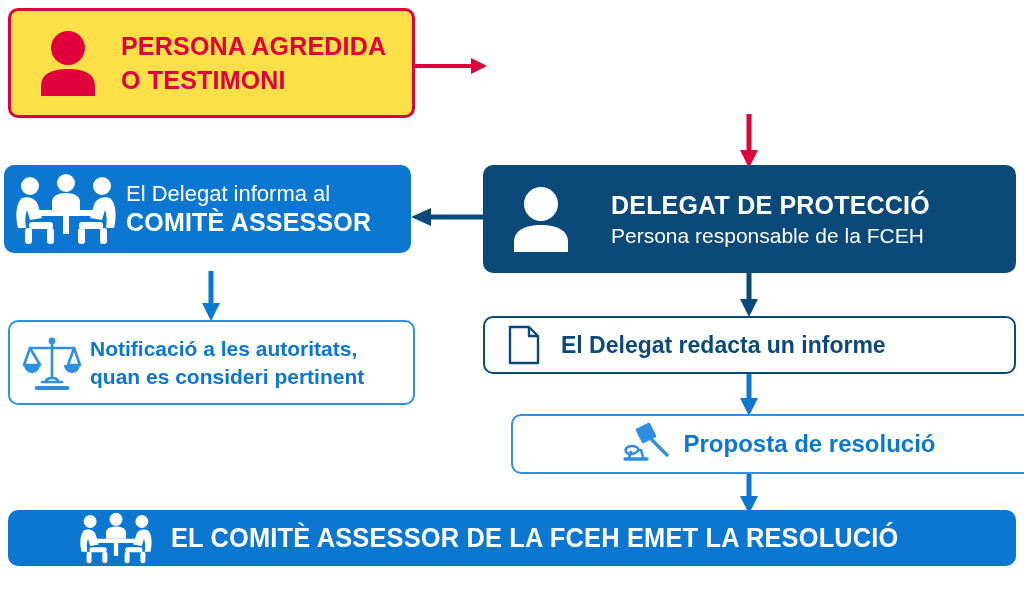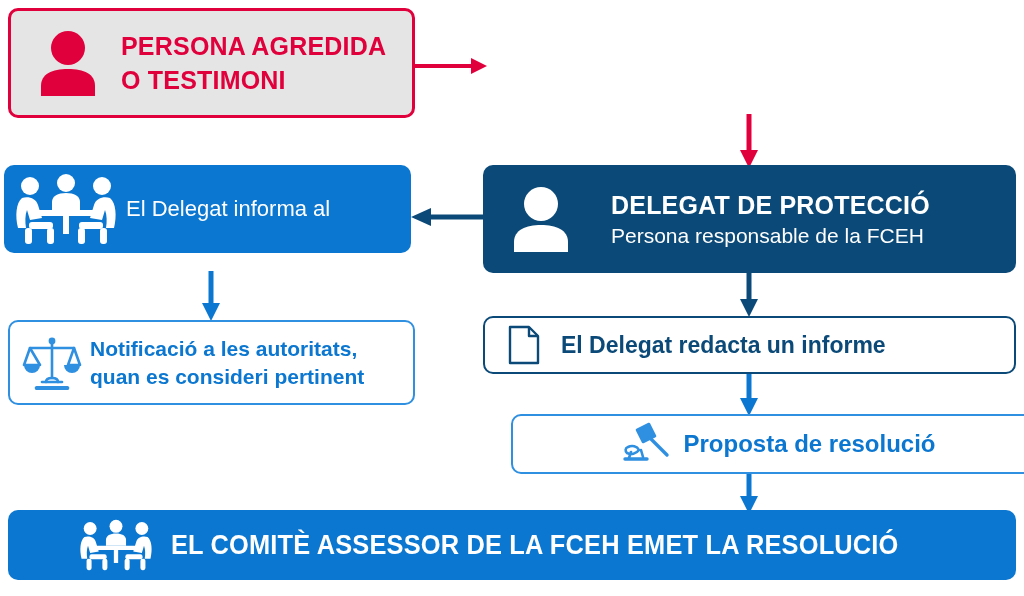--- a/index.html
+++ b/index.html
@@ -4,21 +4,21 @@
 <style>
   html,body{margin:0;padding:0;background:#ffffff;}
   body{width:1024px;height:596px;overflow:hidden;font-family:"Liberation Sans","DejaVu Sans",sans-serif;}
   #stage{position:relative;width:1024px;height:596px;background:#ffffff;}
 
   .box{position:absolute;box-sizing:border-box;display:flex;align-items:center;border-radius:10px;}
   .ico{flex:0 0 auto;display:flex;align-items:center;justify-content:center;}
   .txt{display:flex;flex-direction:column;justify-content:center;}
 
   
-  #b-persona{left:8px;top:8px;width:407px;height:110px;border:3px solid #E0003C;background:#e5e5e5;padding-left:22px;}
+  #b-persona{left:8px;top:8px;width:407px;height:110px;border:3px solid #E0003C;background:#fde047;padding-left:22px;}
   #b-persona .ico{width:70px;height:70px;}
   #b-persona .txt{margin-left:18px;color:#E0003C;font-weight:bold;font-size:25px;line-height:1.38;letter-spacing:.2px;}
 
   
   #b-solicitud{left:483px;top:8px;width:533px;height:110px;background:#E0003C;padding-left:20px;}
   #b-solicitud .ico{width:86px;height:86px;}
   #b-solicitud .lbl{margin-left:12px;color:#ffffff;font-weight:bold;font-size:24px;letter-spacing:.3px;}
 
   
   #b-comite{left:4px;top:165px;width:407px;height:88px;background:#0B77D0;padding-left:12px;}
@@ -44,21 +44,21 @@
   #b-informe .ico{width:34px;height:40px;}
   #b-informe .lbl{margin-left:20px;color:#0B4A78;font-weight:bold;font-size:23px;}
 
   
   #b-proposta{left:511px;top:414px;width:533px;height:60px;border:2px solid #2F8FE0;background:#ffffff;
               justify-content:center;}
   #b-proposta .ico{width:52px;height:46px;}
   #b-proposta .lbl{margin-left:12px;color:#0B77D0;font-weight:bold;font-size:24px;}
 
   
-  #b-resolucio{left:8px;top:510px;width:1008px;height:70px;background:#0B77D0;justify-content:center;}
+  #b-resolucio{left:8px;top:510px;width:1008px;height:56px;background:#0B77D0;justify-content:center;}
   #b-resolucio .ico{width:74px;height:56px;}
   #b-resolucio .lbl{margin-left:18px;color:#ffffff;font-weight:bold;font-size:27px;letter-spacing:.2px;
                     transform:scaleX(.94);transform-origin:left center;}
 
   
   .conn{position:absolute;}
   svg{display:block;overflow:visible;}
 </style>
 </head>
 <body>
@@ -150,20 +150,21 @@
           <path d="M94 28 C 88 26 80 28 78 35 L 74 48 L 86 50 L 89 40 C 91 45 91 52 90 58
                    L 98 58 C 101 46 100 33 94 28 Z"></path>
           <rect x="63" y="52" width="24" height="7" rx="3"></rect>
           <rect x="84" y="58" width="7" height="16" rx="3"></rect>
           <rect x="62" y="58" width="7" height="16" rx="3"></rect>
         </g>
       </svg>
     </span>
     <span class="txt">
       <span class="l1">El Delegat informa al</span>
+      <span class="l2">COMITÈ ASSESSOR</span>
     </span>
   </div>
 
   <div class="box" id="b-delegat">
     <span class="ico">
       <svg width="72" height="72" viewBox="0 0 72 72">
         <circle cx="36" cy="21" r="17" fill="#ffffff"></circle>
         <path d="M9 69 V 59 C9 47 21 42 36 42 C51 42 63 47 63 59 V 69 Z" fill="#ffffff"></path>
       </svg>
     </span>

